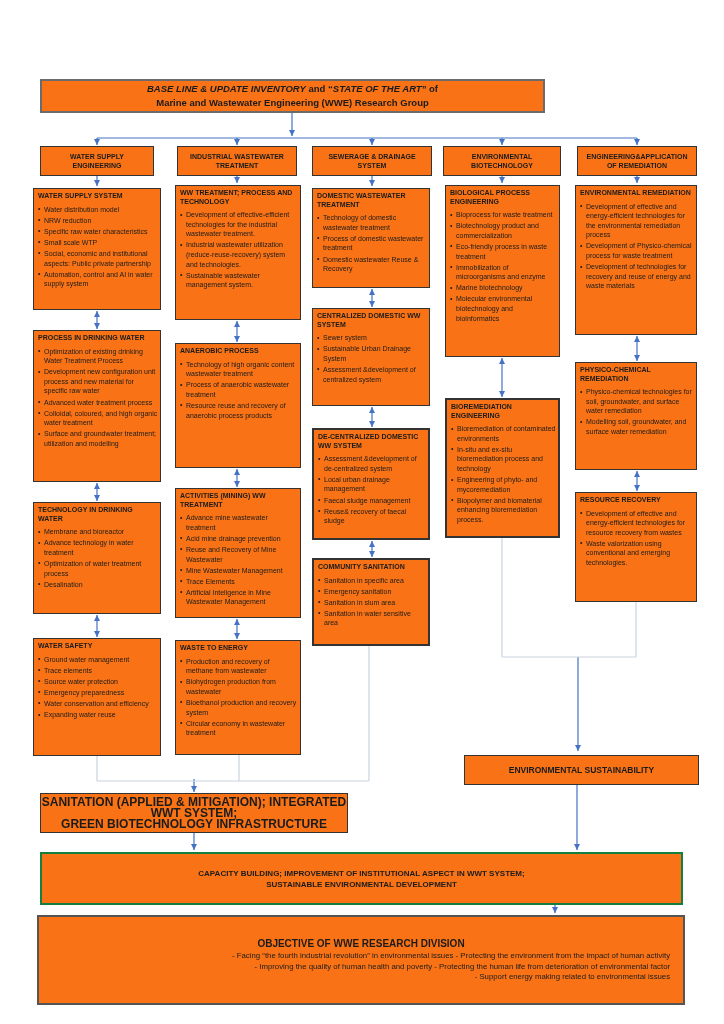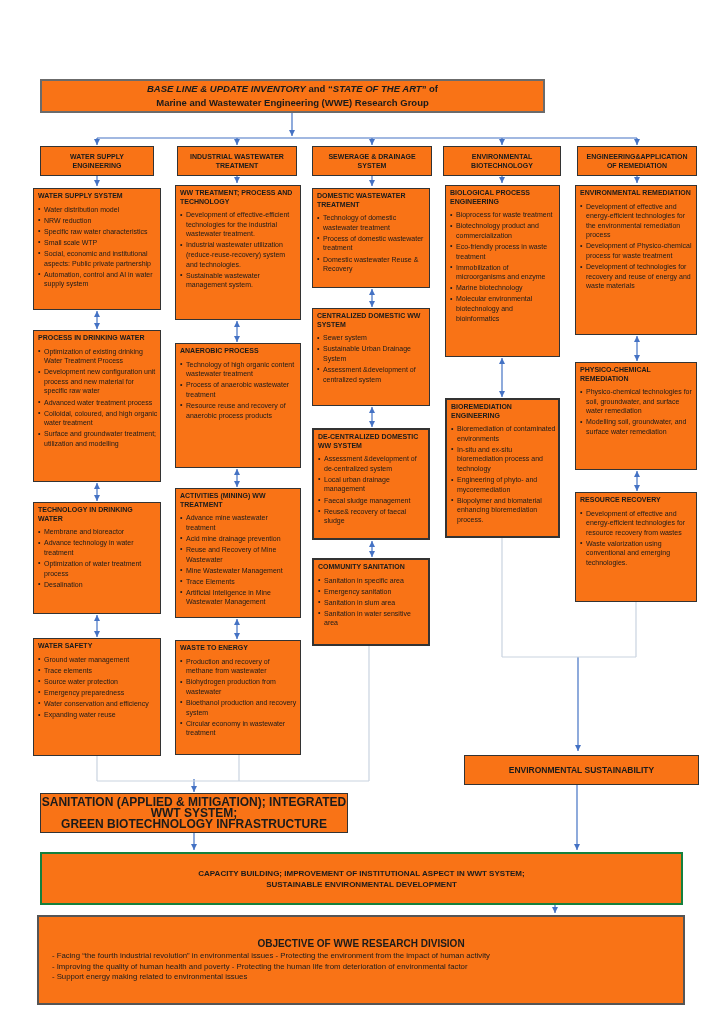--- a/index.html
+++ b/index.html
@@ -15,21 +15,21 @@
   .hdr{display:flex;align-items:center;justify-content:center;text-align:center;
        font-weight:bold;font-size:7px;line-height:9px;}
   .bigbox{display:flex;flex-direction:column;align-items:center;justify-content:center;
           text-align:center;font-weight:bold;}
   .title-box{font-size:9.5px;line-height:14px;border:2px solid #6b6b6b;}
   .title-box .it{font-style:italic;}
   .sust-box{font-size:8.5px;line-height:10px;}
   .sani-box{font-size:12px;line-height:11px;}
   .cap-box{font-size:8px;line-height:11px;border:2px solid #15803d;}
   .obj-box{border:2px solid #555;display:flex;flex-direction:column;align-items:center;
-           justify-content:center;text-align:left;}
+           justify-content:center;text-align:right;}
   .obj-title{font-weight:bold;font-size:10px;line-height:13px;margin-bottom:1px;}
   .obj-lines{font-size:7.8px;line-height:10.6px;width:96%;}
   
   .cx1{left:33px;width:128px;} .cx2{left:175px;width:126px;} .cx3{left:312px;width:118px;}
   .cx4{left:445px;width:115px;} .cx5{left:575px;width:122px;}
 </style>
 </head>
 <body>
 
 <div class="page">

